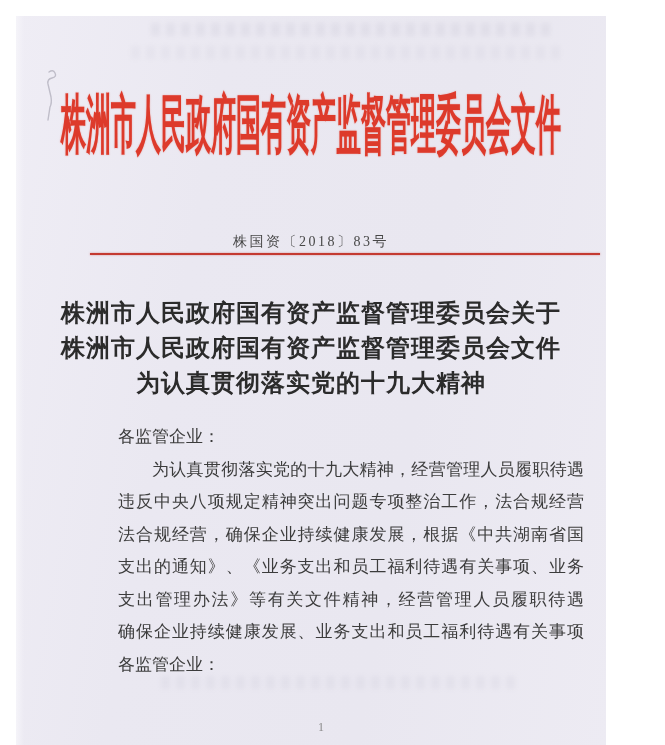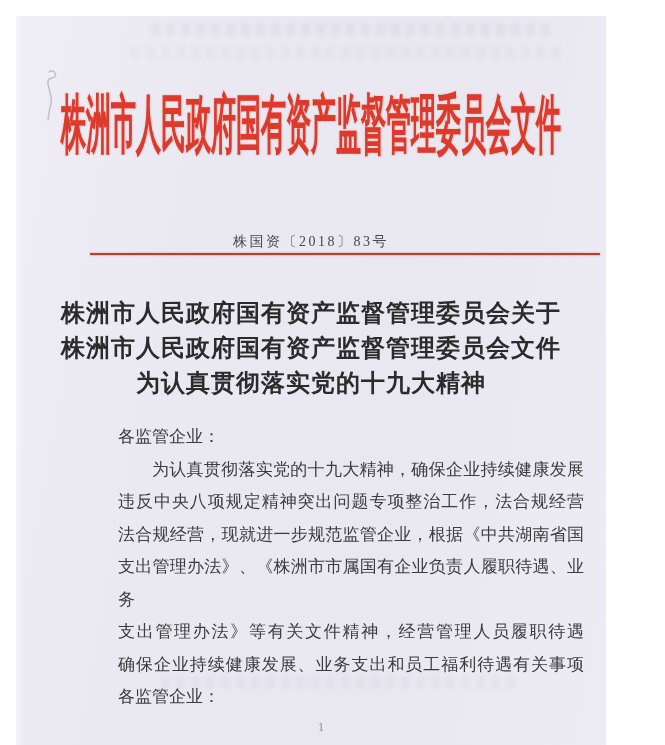--- a/index.html
+++ b/index.html
@@ -112,24 +112,24 @@
   <div class="red-rule"></div>
 
   <div class="doc-title">
     <div>株洲市人民政府国有资产监督管理委员会关于</div>
     <div>株洲市人民政府国有资产监督管理委员会文件</div>
     <div>为认真贯彻落实党的十九大精神</div>
   </div>
 
   <div class="body-text">
     <div class="line">各监管企业：</div>
-    <div class="line just indent">为认真贯彻落实党的十九大精神，确保企业持续健康发展</div>
+    <div class="line just indent">为认真贯彻落实党的十九大精神，经营管理人员履职待遇</div>
     <div class="line just">违反中央八项规定精神突出问题专项整治工作，法合规经营</div>
-    <div class="line just">法合规经营，现就进一步规范监管企业，根据《中共湖南省国</div>
-    <div class="line just">支出管理办法》、《株洲市市属国有企业负责人履职待遇、业务</div>
+    <div class="line just">法合规经营，确保企业持续健康发展，根据《中共湖南省国</div>
+    <div class="line just">支出的通知》、《业务支出和员工福利待遇有关事项、业务</div>
     <div class="line just">支出管理办法》等有关文件精神，经营管理人员履职待遇</div>
     <div class="line just">确保企业持续健康发展、业务支出和员工福利待遇有关事项</div>
     <div class="line">各监管企业：</div>
   </div>
 
   <div class="page-number">1</div>
 
 </div>
 
 </body></html>

